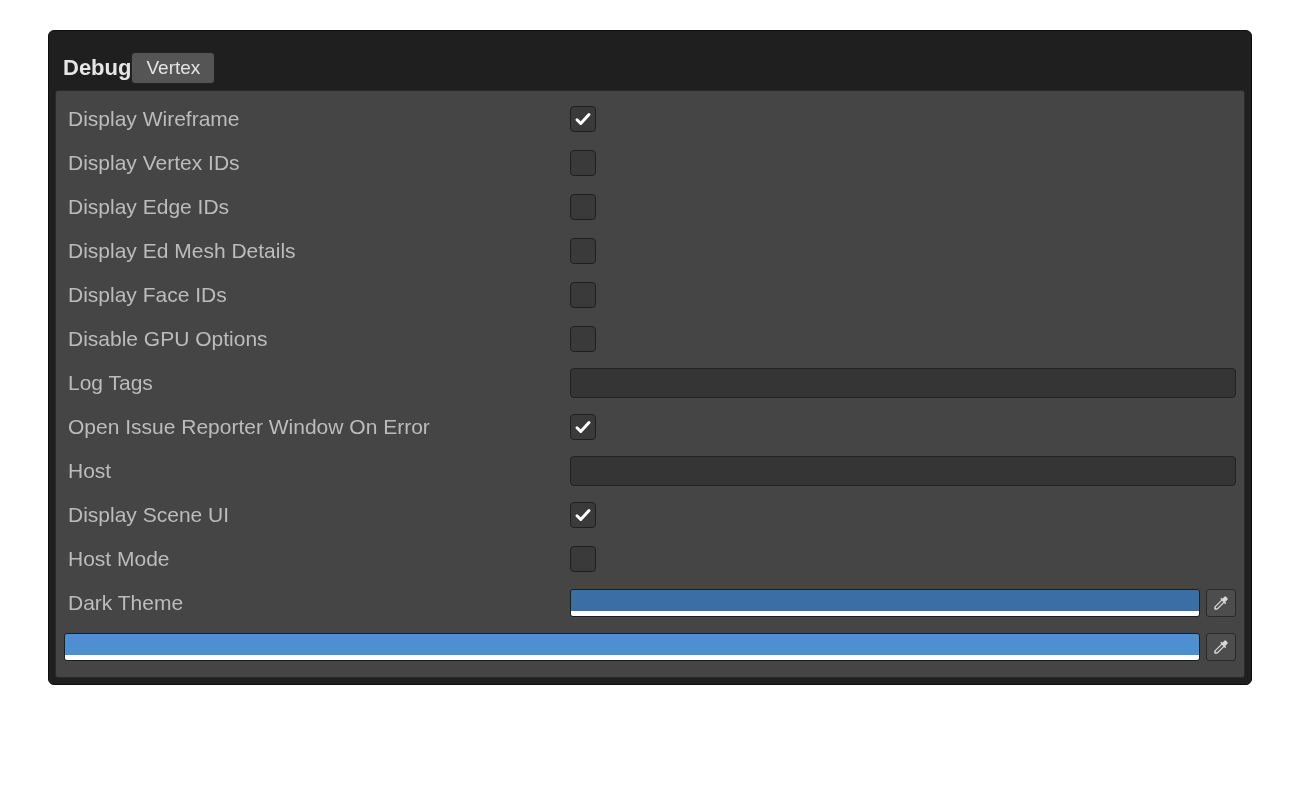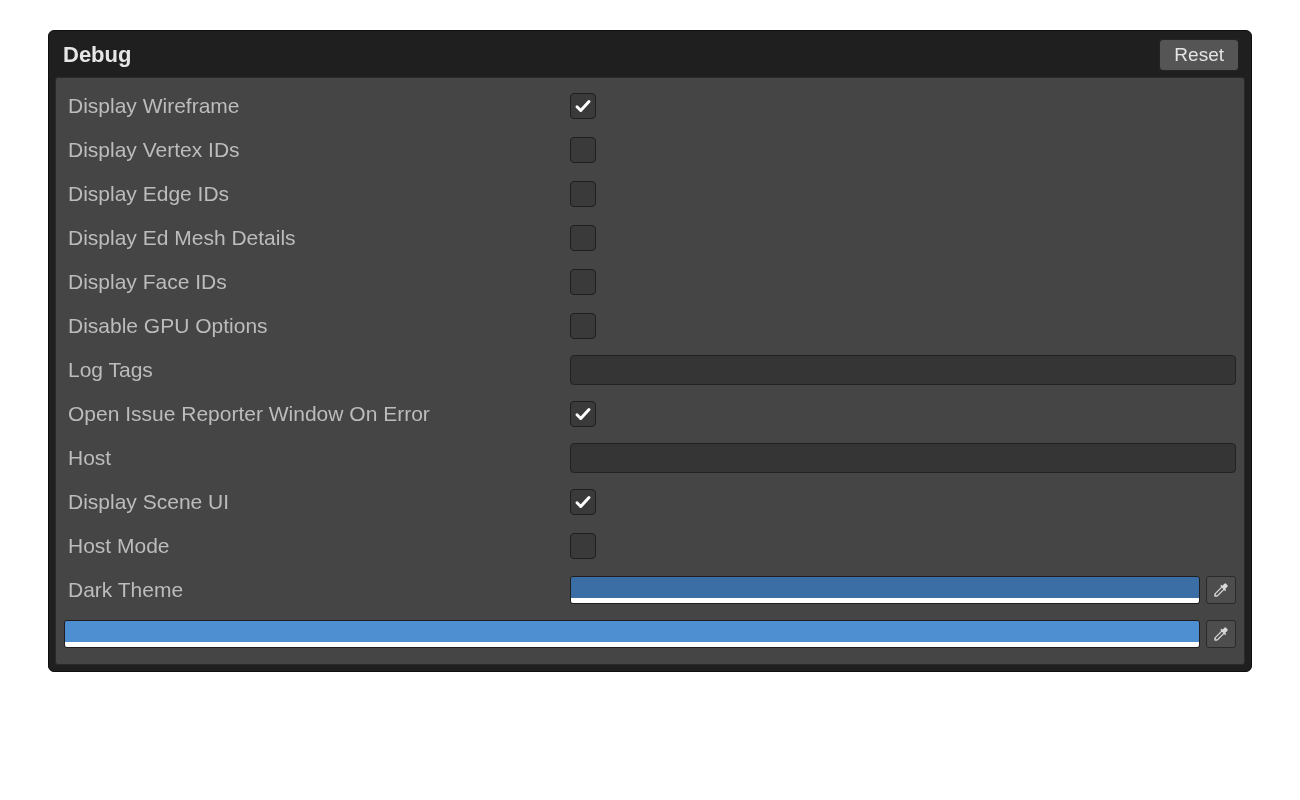--- a/index.html
+++ b/index.html
@@ -12,22 +12,22 @@
   }
   .panel {
     background: #1f1f1f;
     border-radius: 6px;
     border: 1px solid #0e0e0e;
     overflow: hidden;
   }
   .panel-header {
     display: flex;
     align-items: center;
-    justify-content: space-between;
-    padding: 8px 12px 6px 14px;
+    justify-content: flex-start;
+    padding: 21px 12px 6px 14px;
   }
   .panel-title {
     color: #e6e6e6;
     font-weight: 700;
     font-size: 22px;
   }
   .reset-btn {
     background: #555555;
     color: #e4e4e4;
     border: 1px solid #232323;
@@ -127,21 +127,21 @@
     cursor: pointer;
   }
   .eyedrop svg { width: 18px; height: 18px; }
 </style>
 </head>
 <body>
 
 <div class="panel">
   <div class="panel-header">
     <div class="panel-title">Debug</div>
-    <button class="reset-btn">Reset</button>
+    <button class="reset-btn">Vertex</button>
   </div>
   <div class="panel-body" id="panel-body">
       <div class="row">
         <div class="row-label">Display Wireframe</div>
         <div class="row-control">
           <span class="chk checked">
             <svg width="18" height="18" viewBox="0 0 24 24" fill="none" stroke="#ffffff" stroke-width="4" stroke-linecap="round" stroke-linejoin="round">
               <polyline points="4 13 9 18 20 6"></polyline>
             </svg>
           </span>

